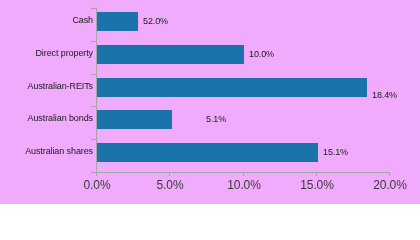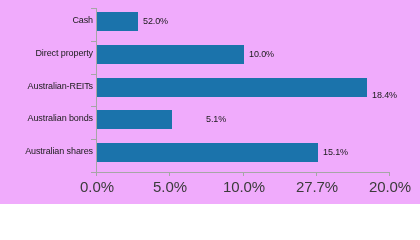--- a/index.html
+++ b/index.html
@@ -55,21 +55,21 @@
     position: absolute;
     top: 172px;
     width: 1px;
     height: 4px;
     background: #a6a6a6;
   }
 
   .xtick-label {
     position: absolute;
     top: 178px;
-    font-size: 15px;
+    font-size: 12px;
     color: #3b3b3b;
     letter-spacing: -0.1px;
     white-space: nowrap;
     transform: translateX(-50%);
     text-align: right;
   }
 
   
   .row {
     position: absolute;
@@ -149,16 +149,16 @@
 
   <div class="xtick" style="left:96px;"></div>
   <div class="xtick" style="left:169px;"></div>
   <div class="xtick" style="left:243px;"></div>
   <div class="xtick" style="left:316px;"></div>
   <div class="xtick" style="left:389px;"></div>
 
   <div class="xtick-label" style="left:97px;">0.0%</div>
   <div class="xtick-label" style="left:170px;">5.0%</div>
   <div class="xtick-label" style="left:244px;">10.0%</div>
-  <div class="xtick-label" style="left:317px;">27.7%</div>
+  <div class="xtick-label" style="left:317px;">15.0%</div>
   <div class="xtick-label" style="left:390px;">20.0%</div>
 
 </div>
 
 </body></html>

